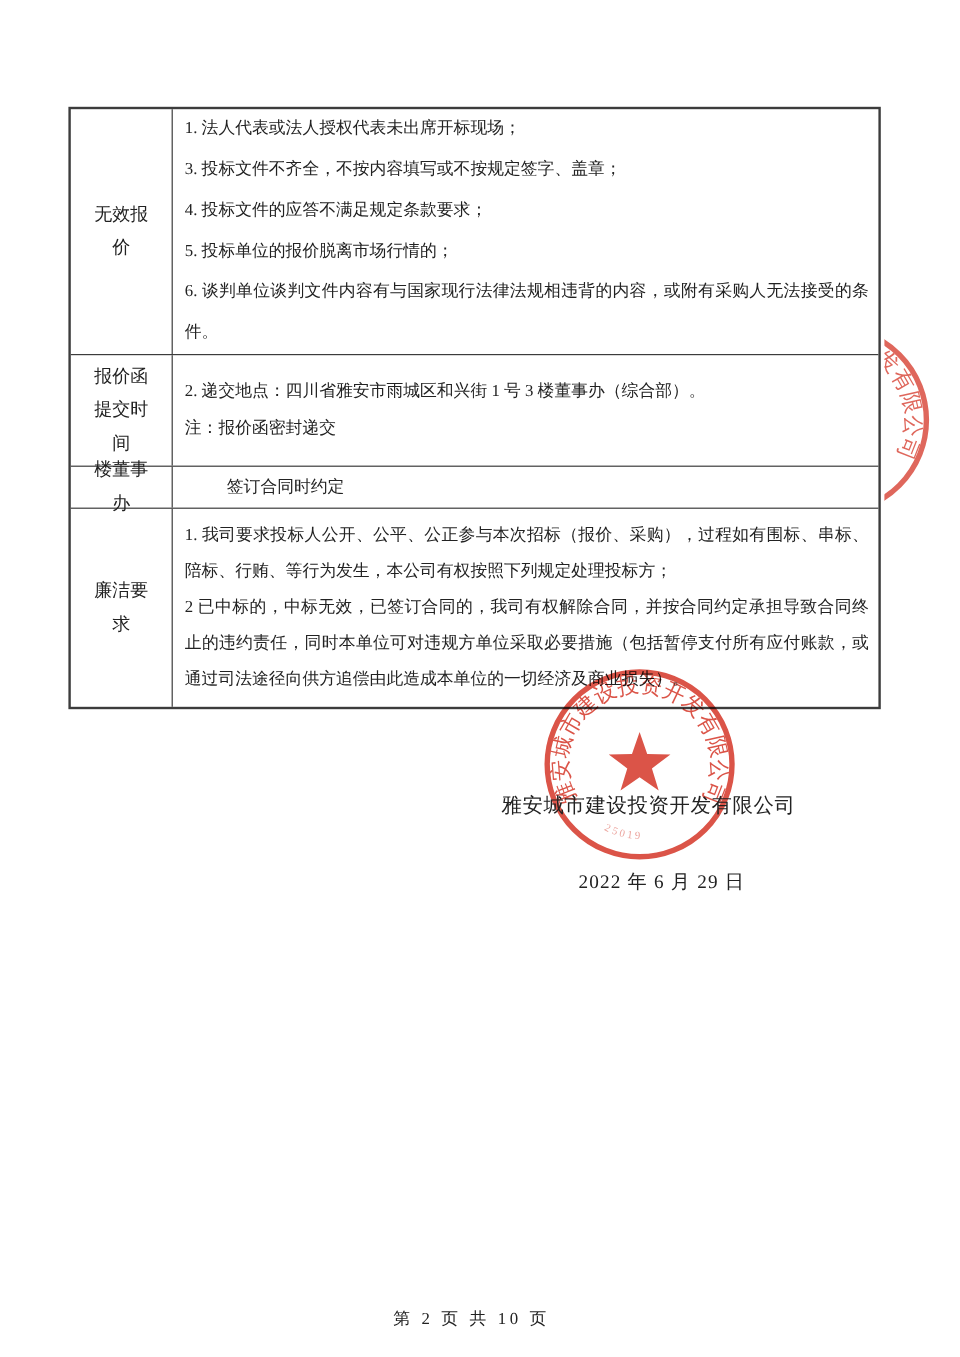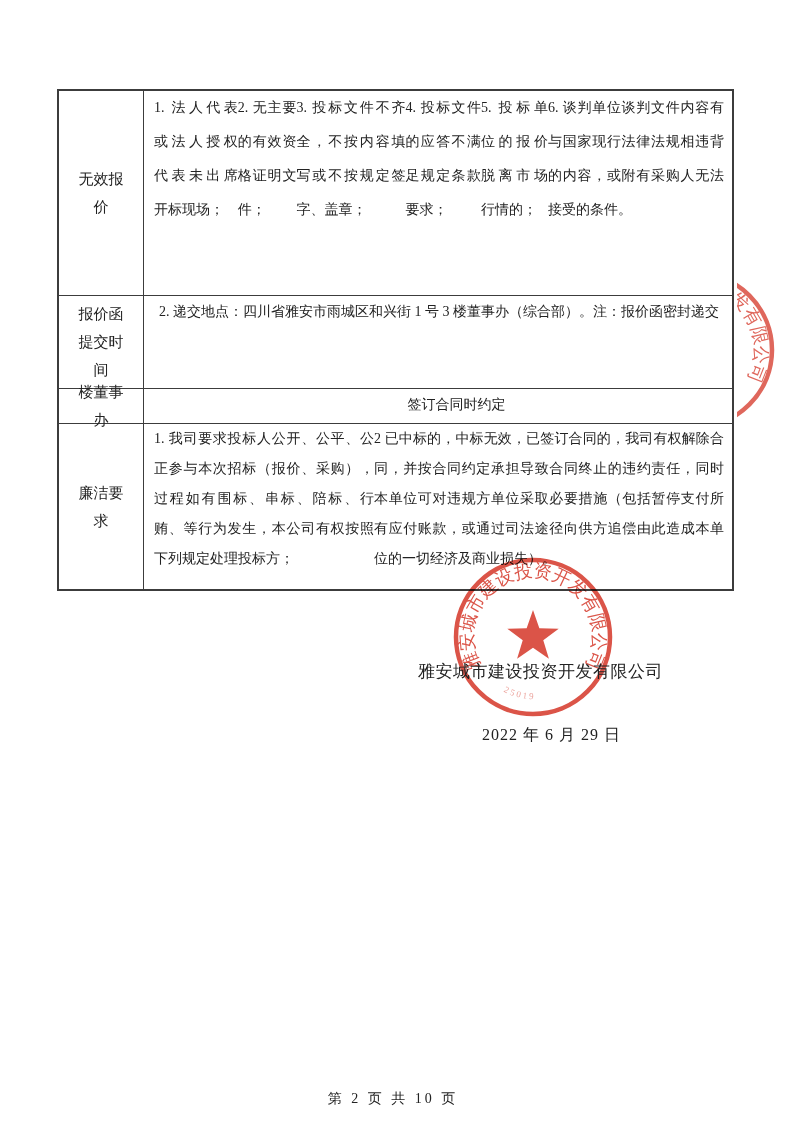--- a/index.html
+++ b/index.html
@@ -16,21 +16,21 @@
     border:2px solid var(--line);
   }
   .t-row { display:flex; border-top:1.5px solid var(--line); }
   .t-row:first-child { border-top:none; }
   .hcell {
     width:85px; flex:0 0 85px; border-right:1.5px solid var(--line);
     display:flex; align-items:center; justify-content:center;
     font-size:15px; line-height:28px; text-align:center; padding:2px 16px;
   }
   .ccell {
-    flex:1 1 auto; display:flex; flex-direction:row; justify-content:center;
+    flex:1 1 auto; display:flex; flex-direction:column; justify-content:center;
     padding:0 8px 0 10px; font-size:14px; text-align:justify;
   }
   .r1 { height:204px; } .r1 .ccell p { line-height:34px; }
   .r2 { height:93px; }  .r2 .ccell p { line-height:31px; }
   .r3 { height:35px; }  .r3 .ccell p { line-height:31px;margin-left:35px; }
   .r4 { height:166px; } .r4 .ccell p { line-height:30px; }
   
   .sig-company { position:absolute; left:418px; top:660px; font-size:17px; letter-spacing:0.5px; }
   .sig-date    { position:absolute; left:482px; top:693px; font-size:16px; letter-spacing:1px;margin-top:32px; }
   
@@ -51,21 +51,20 @@
 <body>
 
 <div class="page">
 
   <div class="doc-table">
 
     <div class="t-row r1">
       <div class="hcell">无效报价</div>
       <div class="ccell">
         <p>1. 法人代表或法人授权代表未出席开标现场；</p>
-        <p>2. 无主要的有效资格证明文件；</p>
         <p>3. 投标文件不齐全，不按内容填写或不按规定签字、盖章；</p>
         <p>4. 投标文件的应答不满足规定条款要求；</p>
         <p>5. 投标单位的报价脱离市场行情的；</p>
         <p>6. 谈判单位谈判文件内容有与国家现行法律法规相违背的内容，或附有采购人无法接受的条件。</p>
       </div>
     </div>
 
     <div class="t-row r2">
       <div class="hcell">报价函提交时间</div>
       <div class="ccell">

